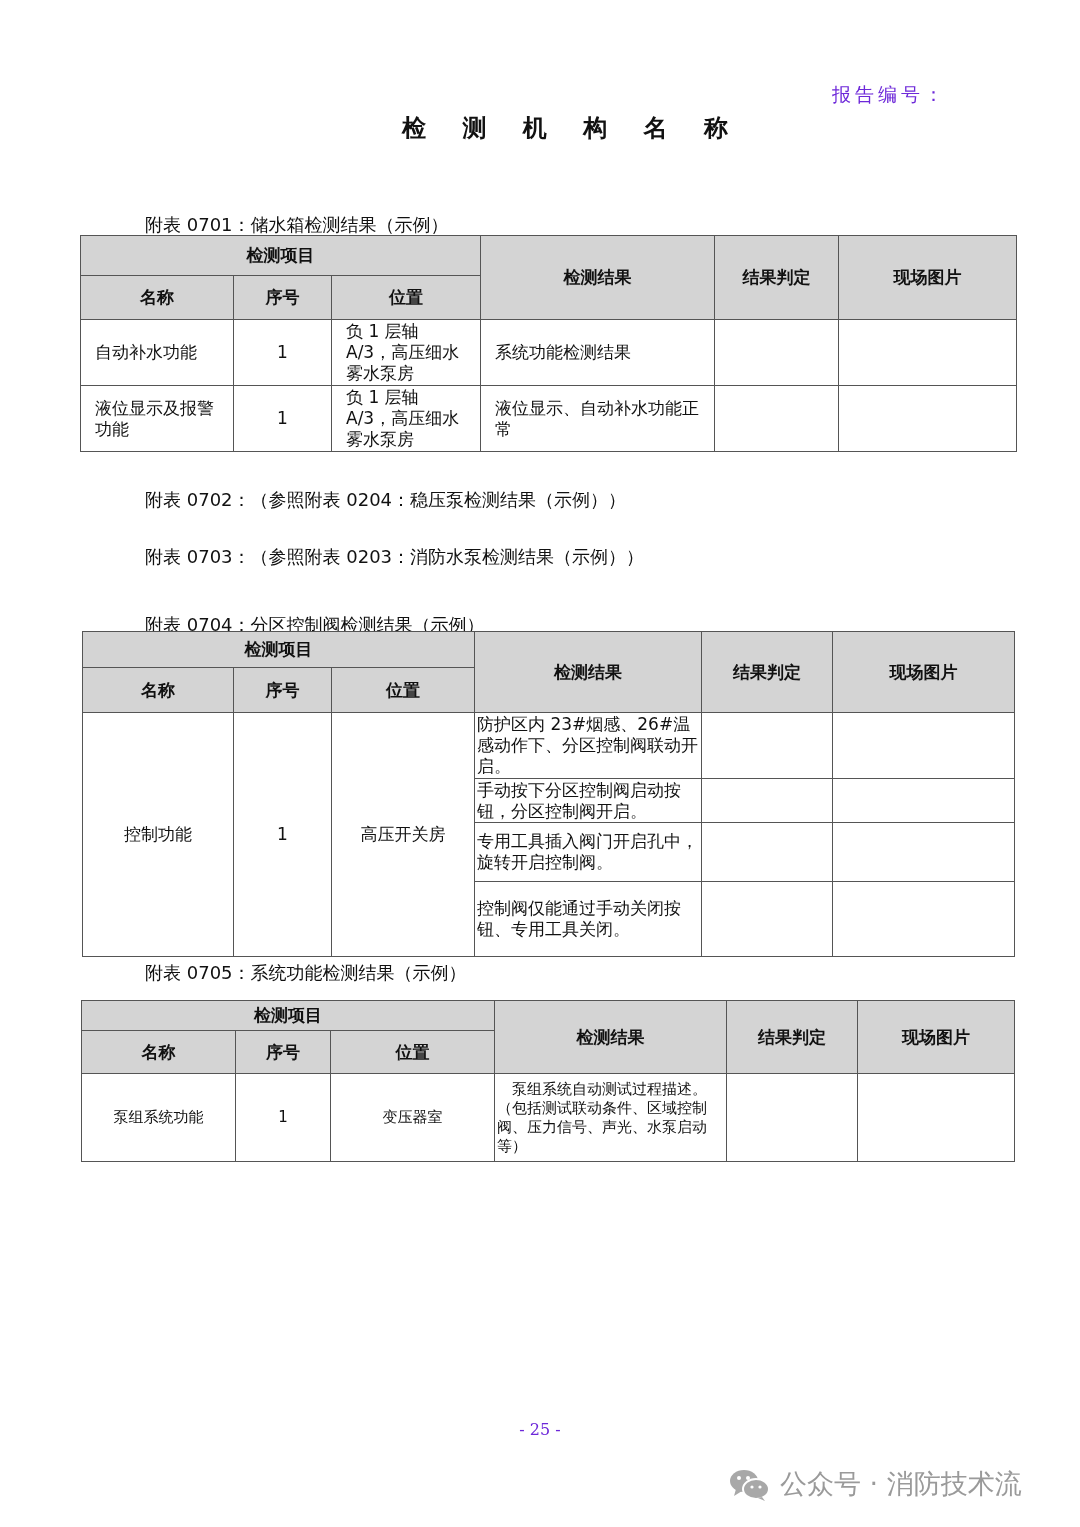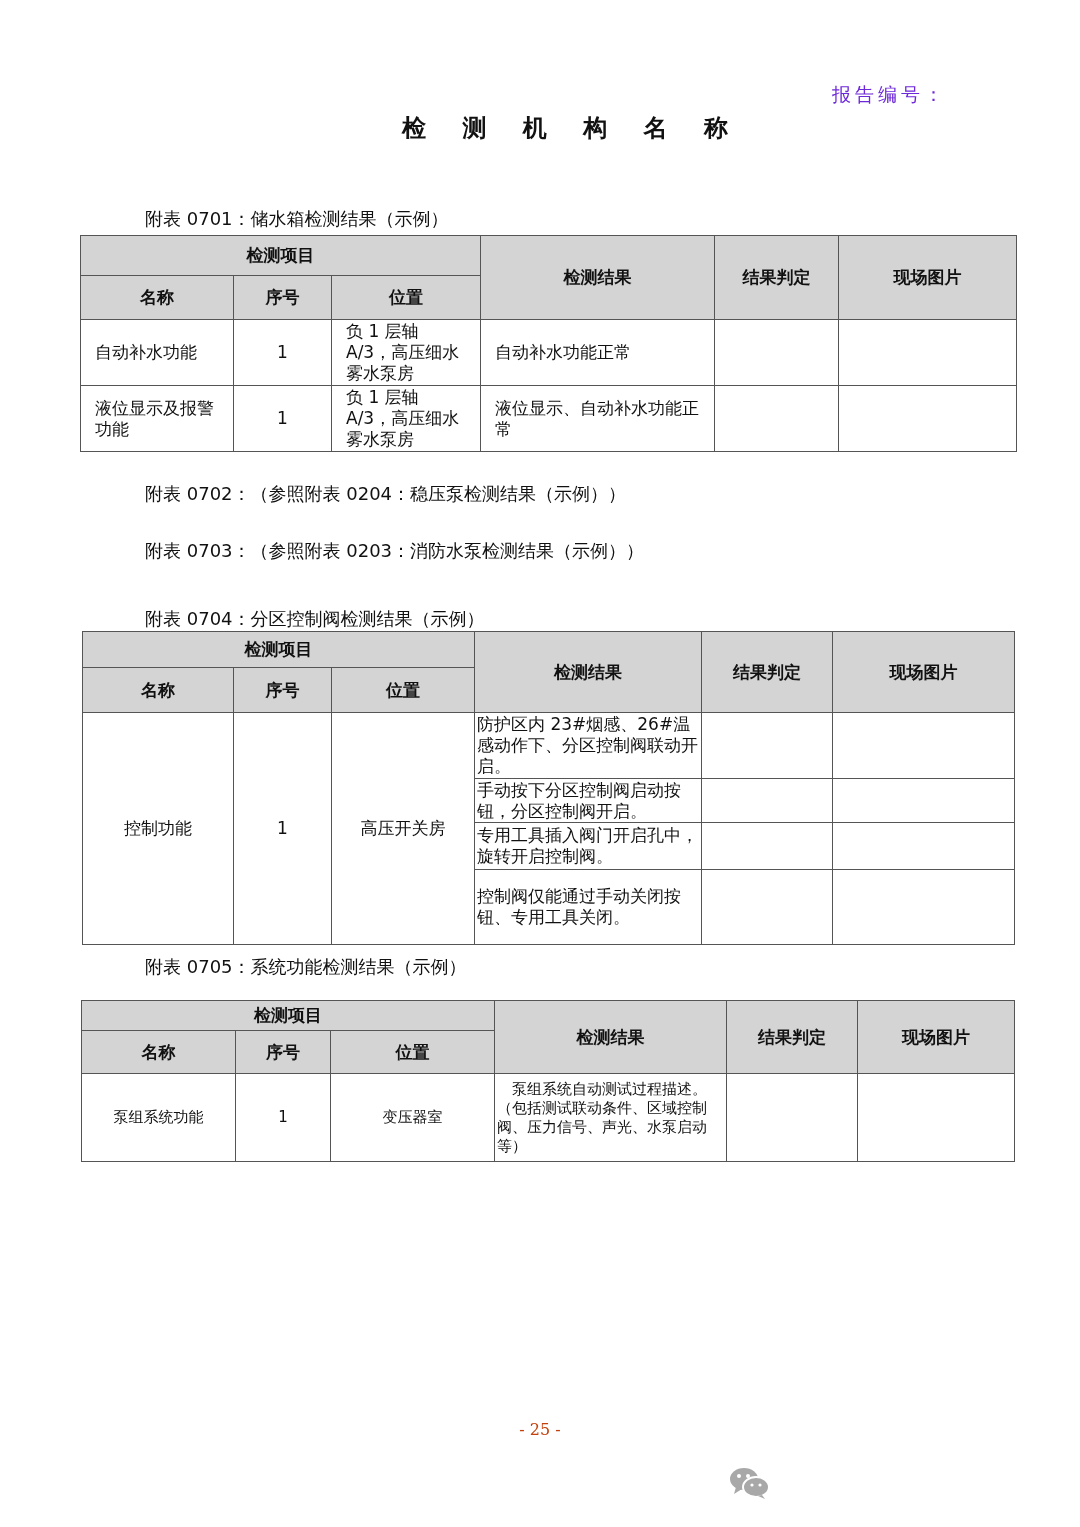--- a/index.html
+++ b/index.html
@@ -1,27 +1,27 @@
 <!DOCTYPE html>
 <html><head>
 <meta charset="utf-8">
 <style>
   html, body { margin:0; padding:0; background:#ffffff; }
   body { width:1080px; height:1527px; position:relative; font-family:"DejaVu Sans", sans-serif; color:#111; overflow:hidden; }
   .report-no { position:absolute; left:832px; top:82px; font-family:"DejaVu Serif", serif; font-size:19px; letter-spacing:4px; color:#6d28d9; }
   .org-title { position:absolute; left:0; width:1080px; top:112px; text-align:center; font-size:24px; font-weight:bold; letter-spacing:14px; color:#111;margin-left:32px; }
-  .caption { position:absolute; left:145px; font-size:18px; color:#111; }
+  .caption { position:absolute; left:145px; font-size:18px; color:#111;margin-top:6px; }
   table { position:absolute; border-collapse:collapse; table-layout:fixed; }
   td, th { border:1px solid #555; padding:0 14px; font-size:17px; vertical-align:middle; line-height:21px; }
   th { background:#d4d4d4; font-weight:bold; text-align:center; font-size:17px; }
   .c { text-align:center; }
   .l { text-align:left; }
   .small td { font-size:15px; line-height:19px; }
   .small th { font-size:17px; }
-  .page-num { position:absolute; top:1420px; left:0; width:1080px; text-align:center; font-family:"DejaVu Serif", serif; font-size:16px; color:#c2410c; }
+  .page-num { position:absolute; top:1420px; left:0; width:1080px; text-align:center; font-family:"DejaVu Serif", serif; font-size:16px; color:#6d28d9; }
   .watermark { position:absolute; left:728px; top:1466px; display:flex; align-items:center; gap:8px; color:#9a9a9a; font-size:27px; }
   .wm-icon { width:44px; height:32px; position:relative; }
 </style>
 </head>
 <body>
 
 <div class="report-no">报告编号：</div>
 <div class="org-title">检 测 机 构 名 称</div>
 
 <div class="caption" style="top:207px;">附表 0701：储水箱检测结果（示例）</div>
@@ -43,21 +43,21 @@
   </tr>
   <tr style="height:44px">
     <th>名称</th>
     <th>序号</th>
     <th>位置</th>
   </tr>
   <tr style="height:66px">
     <td class="l">自动补水功能</td>
     <td class="c">1</td>
     <td class="l">负 1 层轴 A/3，高压细水雾水泵房</td>
-    <td class="l">自动补水功能正常</td>
+    <td class="l">系统功能检测结果</td>
     <td></td>
     <td></td>
   </tr>
   <tr style="height:66px">
     <td class="l">液位显示及报警功能</td>
     <td class="c">1</td>
     <td class="l">负 1 层轴 A/3，高压细水雾水泵房</td>
     <td class="l">液位显示、自动补水功能正常</td>
     <td></td>
     <td></td>
@@ -97,21 +97,21 @@
     <td class="l" style="padding:0 2px">防护区内 23#烟感、26#温感动作下、分区控制阀联动开启。</td>
     <td></td>
     <td></td>
   </tr>
   <tr style="height:44px">
     <td class="l" style="padding:0 2px">手动按下分区控制阀启动按钮，分区控制阀开启。</td>
     <td></td>
     <td></td>
   </tr>
   <tr style="height:44px">
-    <td class="l" style="padding:2px 2px">专用工具插入阀门开启孔中，旋转开启控制阀。</td>
+    <td class="l" style="padding:8px 2px">专用工具插入阀门开启孔中，旋转开启控制阀。</td>
     <td></td>
     <td></td>
   </tr>
   <tr style="height:45px">
     <td class="l" style="padding:16px 2px">控制阀仅能通过手动关闭按钮、专用工具关闭。</td>
     <td></td>
     <td></td>
   </tr>
 </tbody>
   </table>
@@ -157,13 +157,14 @@
       <ellipse cx="16" cy="13" rx="14" ry="11" fill="#a8a8a8"></ellipse>
       <polygon points="8,21 6,28 14,23" fill="#a8a8a8"></polygon>
       <ellipse cx="28" cy="21" rx="13" ry="10" fill="#a8a8a8" stroke="#fff" stroke-width="2"></ellipse>
       <polygon points="34,29 37,33 30,30" fill="#a8a8a8"></polygon>
       <circle cx="11" cy="10" r="2" fill="#fff"></circle>
         <circle cx="20" cy="10" r="2" fill="#fff"></circle>
       <circle cx="24" cy="19" r="1.6" fill="#fff"></circle>
         <circle cx="32" cy="19" r="1.6" fill="#fff"></circle>
     </svg>
   </span>
+  <span>公众号 · 消防技术流</span>
 </div>
 
 </body></html>

